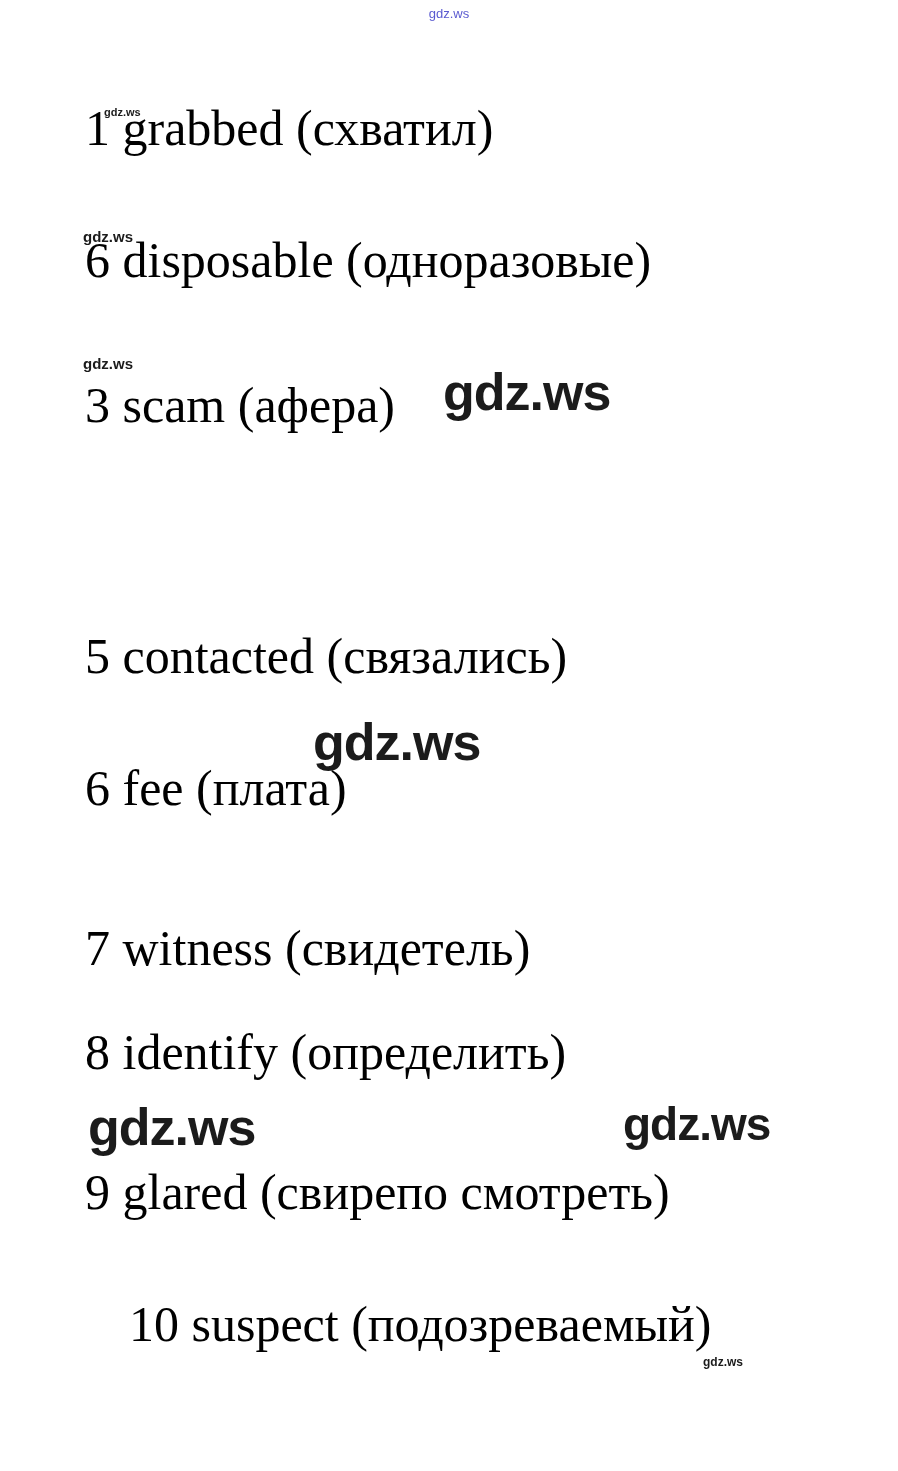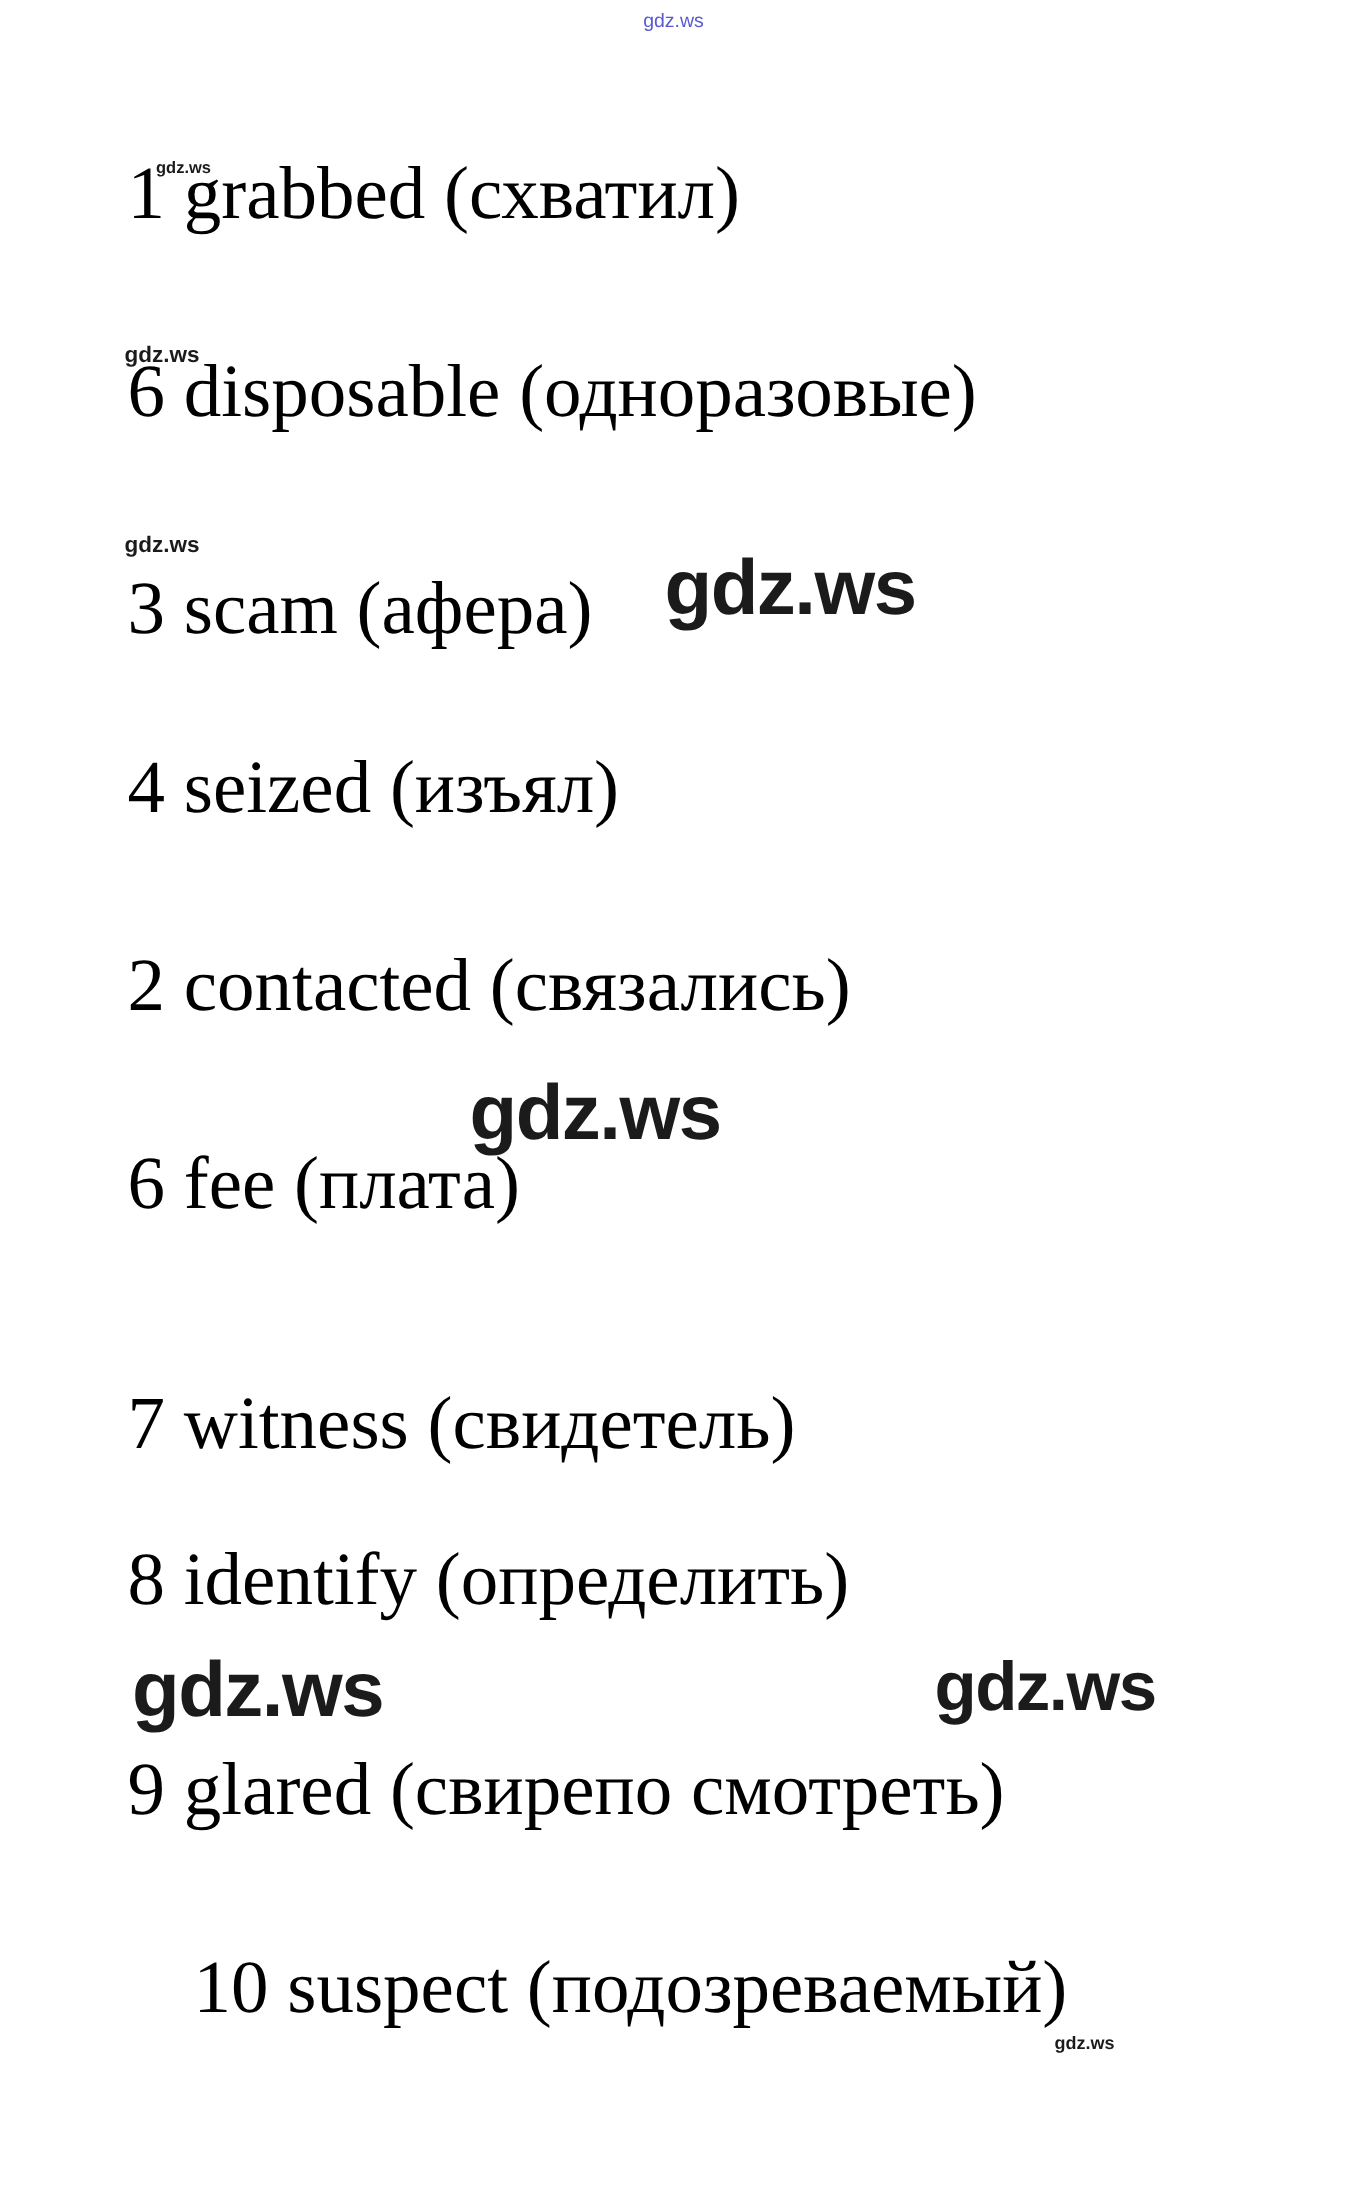--- a/index.html
+++ b/index.html
@@ -87,22 +87,21 @@
 </style>
 </head>
 <body>
 
 <div class="top-watermark">gdz.ws</div>
 
 <div class="answer-list">
   <div class="answer-line line-1">1 grabbed (схватил)</div>
   <div class="answer-line line-2">6 disposable (одноразовые)</div>
   <div class="answer-line line-3">3 scam (афера)</div>
-  <div class="answer-line line-4">4 seized (изъял)</div>
-  <div class="answer-line line-5">2 contacted (связались)</div>
+  <div class="answer-line line-5">5 contacted (связались)</div>
   <div class="answer-line line-6">6 fee (плата)</div>
   <div class="answer-line line-7">7 witness (свидетель)</div>
   <div class="answer-line line-8">8 identify (определить)</div>
   <div class="answer-line line-9">9 glared (свирепо смотреть)</div>
   <div class="answer-line line-10">10 suspect (подозреваемый)</div>
 </div>
 
 <div class="wm-big wm-big-1">gdz.ws</div>
 <div class="wm-big wm-big-2">gdz.ws</div>
 <div class="wm-big wm-big-3">gdz.ws</div>

